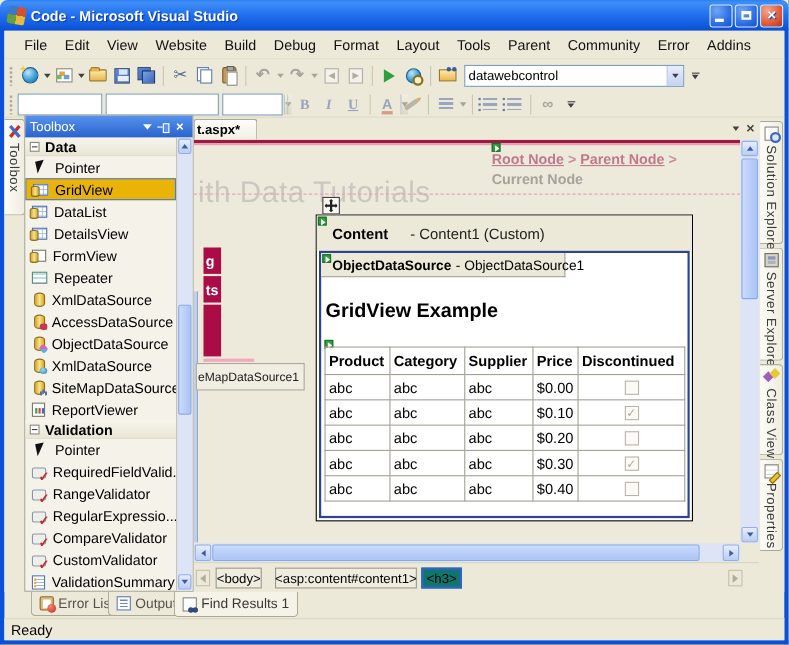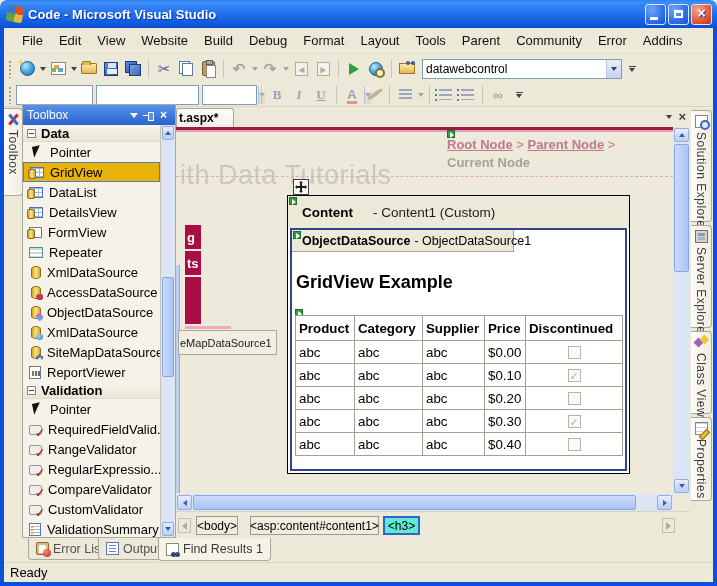--- a/index.html
+++ b/index.html
@@ -191,21 +191,21 @@
 
   
   .vsb{position:absolute;left:497px;top:20px;width:17px;height:367px;background:#DCE4F6;}
   .hsb{position:absolute;left:0;top:387px;width:497px;height:17px;background:#DCE4F6;}
   .hsb .sbtn{top:1px;bottom:1px;height:auto;width:15px;left:auto;right:auto;}
   .corner{position:absolute;left:497px;top:387px;width:17px;height:17px;background:#ECE9D8;}
 
   
   .tagnav{position:absolute;left:0;top:404px;right:0;height:27px;background:#ECE9D8;border-top:1px solid #D8D4C0;}
   .tnbtn{position:absolute;top:4px;height:19px;background:#EFEDDF;border:1px solid #9C988A;font-size:12px;display:flex;align-items:center;justify-content:center;padding:0 4px;color:#000;white-space:nowrap;}
-  .tnbtn.selz{border:2px solid #3163C5;background:#5eead4;}
+  .tnbtn.selz{border:2px solid #3163C5;background:#0f766e;}
   .tnarrow{position:absolute;top:6px;width:13px;height:15px;background:#ECE9D8;border:1px solid #C4C0AE;display:flex;align-items:center;justify-content:center;}
   .tri-l-dis{width:0;height:0;border-top:4px solid transparent;border-bottom:4px solid transparent;border-right:5px solid #B0AC9E;}
   .tri-r-dis{width:0;height:0;border-top:4px solid transparent;border-bottom:4px solid transparent;border-left:5px solid #B0AC9E;}
 
   
   .rstrip{left:690px;top:107px;width:23px;bottom:48px;background:#ECE9D8;}
   .rtab{position:absolute;left:1px;width:21px;border:1px solid #ACA899;border-left:none;border-radius:0 4px 4px 0;background:linear-gradient(90deg,#FDFCF7,#EFEDE0);display:flex;flex-direction:column;align-items:center;padding-top:4px;font-size:12px;color:#3A3A38;}
   .rtab .vlabel{writing-mode:vertical-rl;margin-top:4px;letter-spacing:.5px;white-space:nowrap;}
   .ri{width:13px;height:13px;position:relative;flex:none;}
   .ri-sol{background:#fff;border:1px solid #8A867A;}

